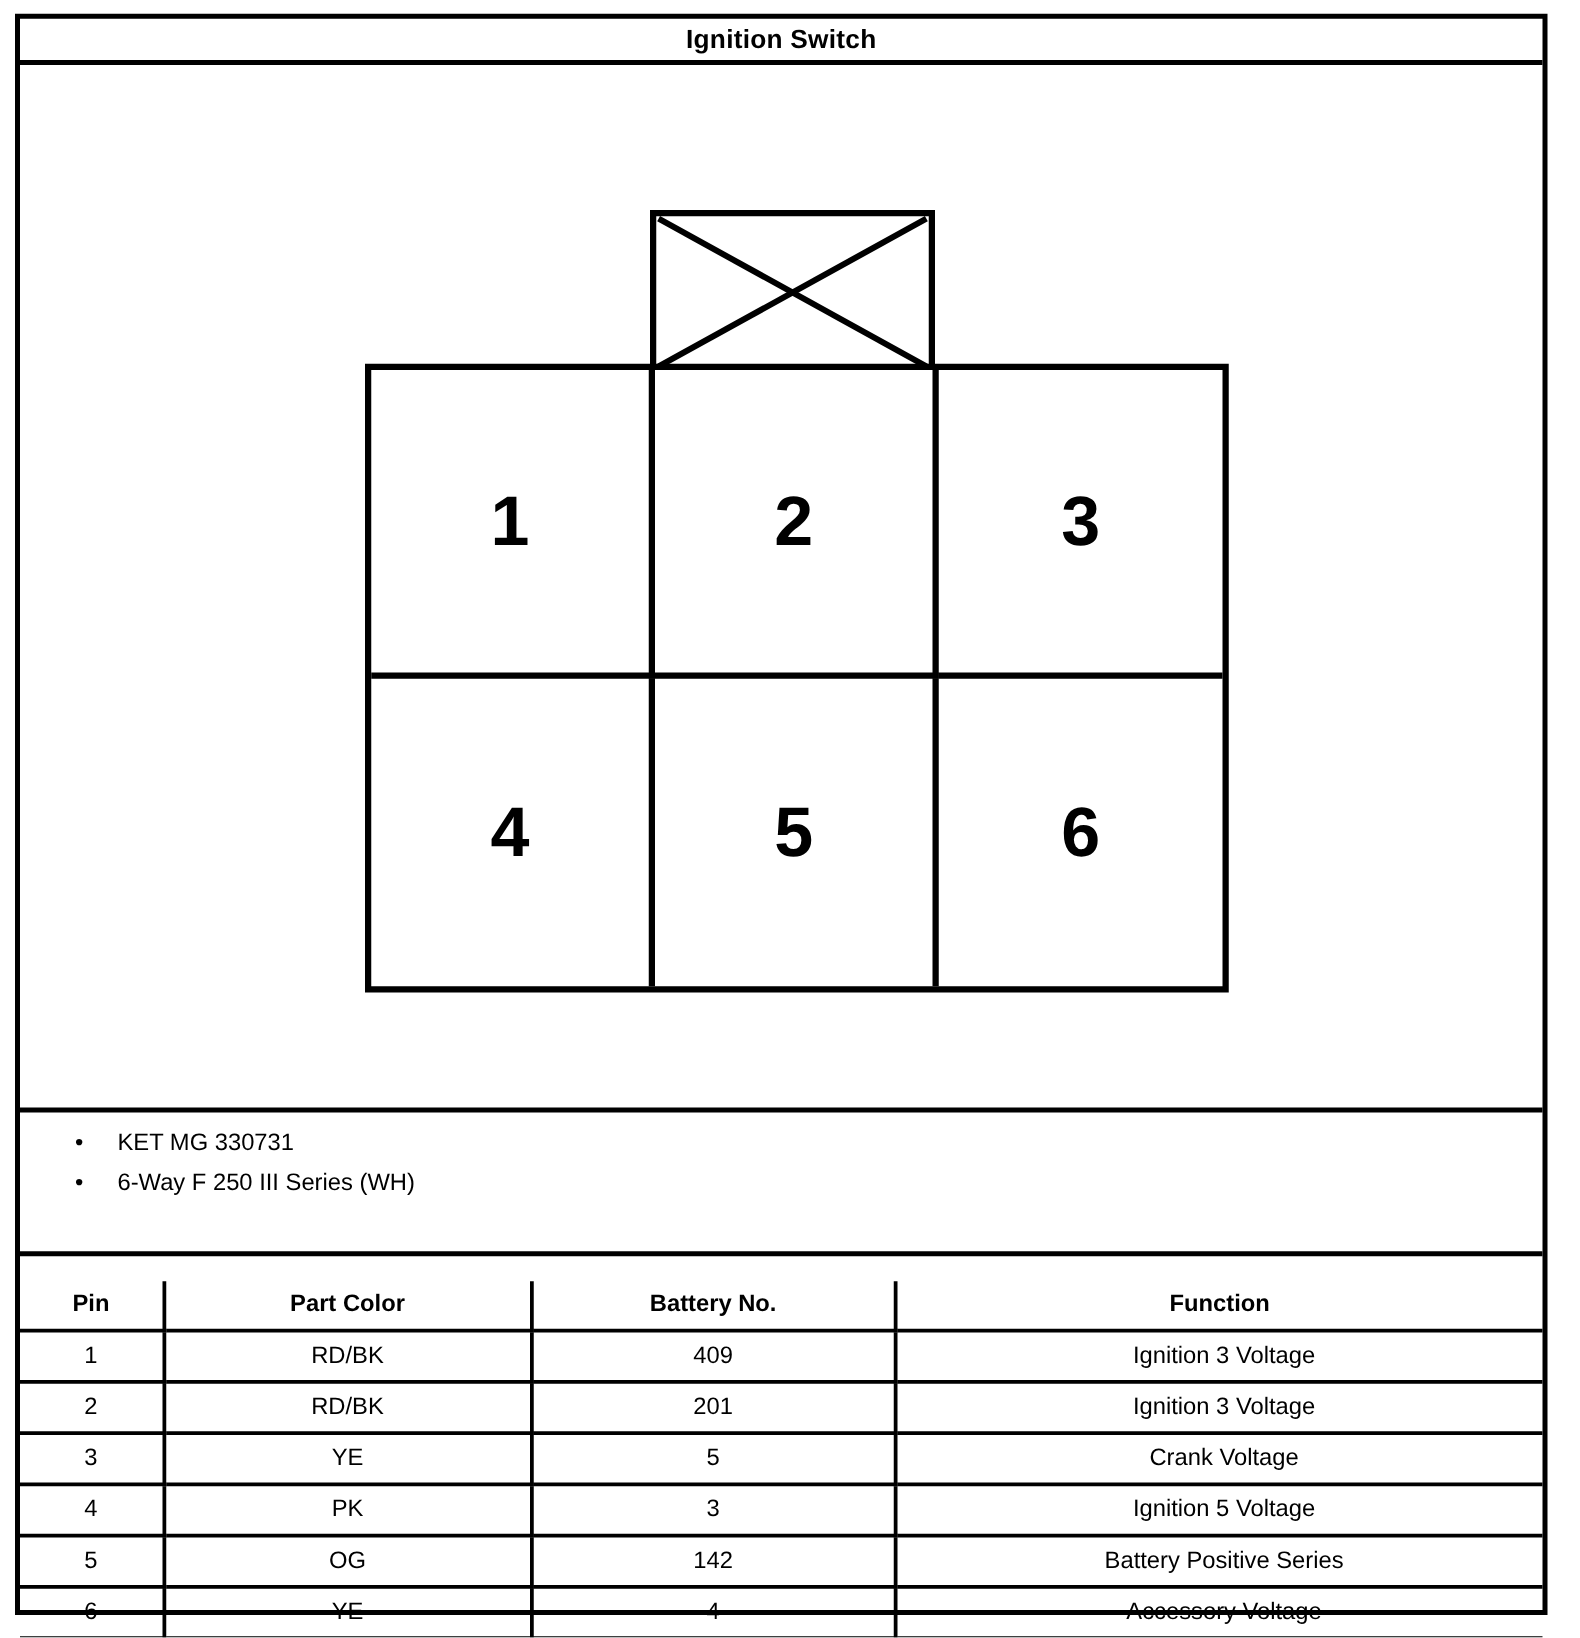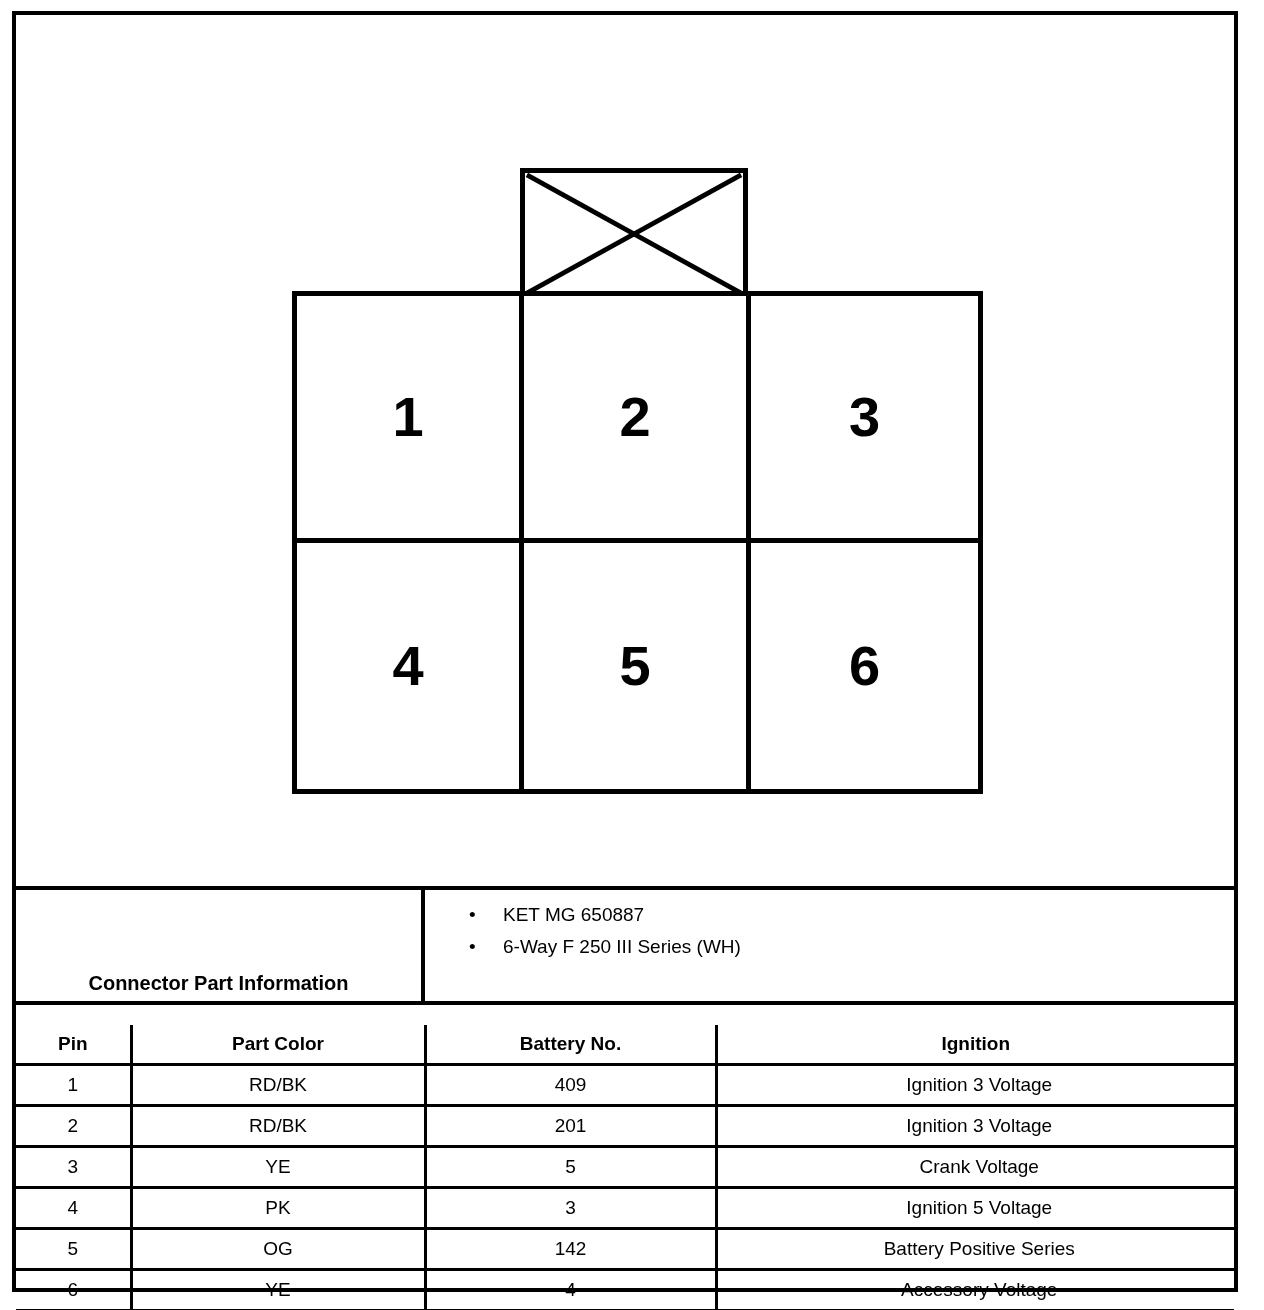--- a/index.html
+++ b/index.html
@@ -202,20 +202,23 @@
   }
   .pin-table tr:last-child th,
   .pin-table tr:last-child td { border-bottom: 3px solid #000; }
 </style>
 </head>
 <body>
 
 <div class="page">
   <div class="sheet">
 
+    <div class="title-bar">
+      <div class="title-text">Ignition Switch</div>
+    </div>
 
     <div class="diagram-panel">
       <div class="connector">
 
         <div class="tab">
           <svg viewBox="0 0 228 127" preserveAspectRatio="none">
             <line x1="2" y1="2" x2="226" y2="125" stroke="#000" stroke-width="5"></line>
             <line x1="226" y1="2" x2="2" y2="125" stroke="#000" stroke-width="5"></line>
           </svg>
         </div>
@@ -238,48 +241,45 @@
             </div>
           <div class="cavity">
               <span>6</span>
             </div>
         </div>
 
       </div>
     </div>
 
     <div class="part-info">
-      <div class="part-info-label">
-        <span>Connector Part Information</span>
-      </div>
       <div class="part-info-bullets">
         <div class="bullet-row">
           <span class="bullet-dot">•</span>
-          <span class="bullet-text">KET MG 650887</span>
+          <span class="bullet-text">KET MG 330731</span>
         </div>
         <div class="bullet-row">
           <span class="bullet-dot">•</span>
           <span class="bullet-text">6-Way F 250 III Series (WH)</span>
         </div>
       </div>
     </div>
 
     <table class="pin-table">
       <colgroup>
         <col class="c-pin">
           <col class="c-color">
           <col class="c-circuit">
           <col class="c-func">
       </colgroup>
       <thead>
         <tr>
           <th class="sep">Pin</th>
           <th class="sep">Part Color</th>
           <th class="sep">Battery No.</th>
-          <th>Ignition</th>
+          <th>Function</th>
         </tr>
       </thead>
       <tbody>
         <tr>
           <td class="num sep">1</td>
           <td class="ctr sep">RD/BK</td>
           <td class="ctr sep">409</td>
           <td class="func">Ignition 3 Voltage</td>
         </tr>
         <tr>

